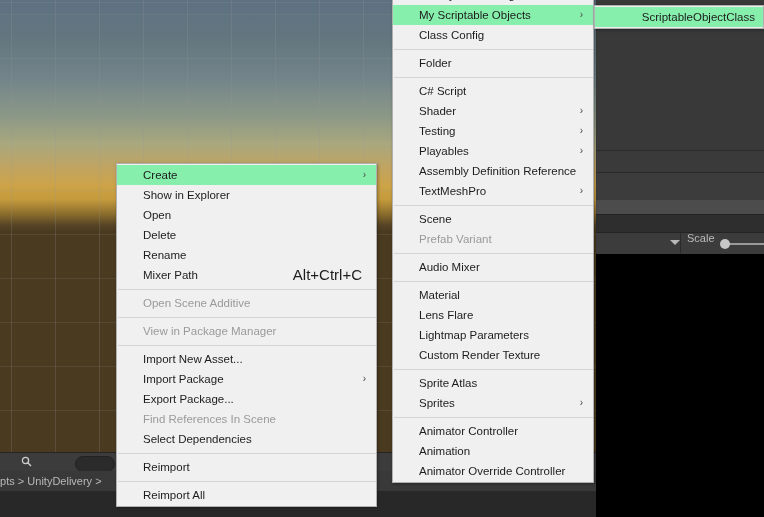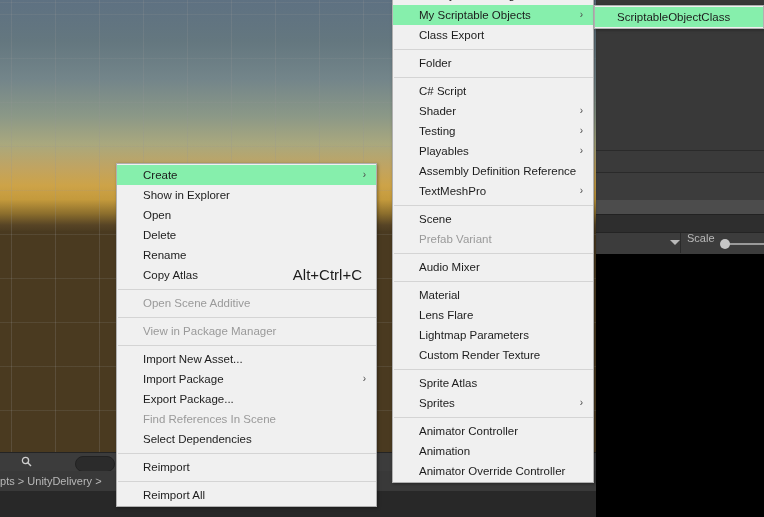--- a/index.html
+++ b/index.html
@@ -236,20 +236,21 @@
     padding-top: 0;
   }
   
   #menu-scriptable {
     left: 594px;
     top: 5px;
     width: 170px;
   }
   #menu-scriptable .menu-item {
     padding-left: 22px;
+    text-align: right;
   }
 </style>
 </head>
 <body>
 
 <div id="root">
 
   <div class="editor-bg"></div>
 
   <div class="scene-view">
@@ -288,41 +289,41 @@
   <div class="scale-label">Scale</div>
   <div class="scale-track"></div>
   <div class="scale-knob"></div>
 
   <div class="menu" id="menu-context">
       <div class="menu-item highlight"><span>Create</span><span class="arrow">›</span></div>
       <div class="menu-item"><span>Show in Explorer</span></div>
       <div class="menu-item"><span>Open</span></div>
       <div class="menu-item"><span>Delete</span></div>
       <div class="menu-item"><span>Rename</span></div>
-      <div class="menu-item"><span>Copy Atlas</span><span class="shortcut">Alt+Ctrl+C</span></div>
+      <div class="menu-item"><span>Mixer Path</span><span class="shortcut">Alt+Ctrl+C</span></div>
       <div class="menu-sep"></div>
       <div class="menu-item disabled"><span>Open Scene Additive</span></div>
       <div class="menu-sep"></div>
       <div class="menu-item disabled"><span>View in Package Manager</span></div>
       <div class="menu-sep"></div>
       <div class="menu-item"><span>Import New Asset...</span></div>
       <div class="menu-item"><span>Import Package</span><span class="arrow">›</span></div>
       <div class="menu-item"><span>Export Package...</span></div>
       <div class="menu-item disabled"><span>Find References In Scene</span></div>
       <div class="menu-item"><span>Select Dependencies</span></div>
       <div class="menu-sep"></div>
       <div class="menu-item"><span>Reimport</span></div>
       <div class="menu-sep"></div>
       <div class="menu-item"><span>Reimport All</span></div>
     </div>
 
   <div class="menu" id="menu-create">
       <div class="menu-item"><span>Enemy Unit Configs</span><span class="arrow">›</span></div>
       <div class="menu-item highlight"><span>My Scriptable Objects</span><span class="arrow">›</span></div>
-      <div class="menu-item"><span>Class Export</span></div>
+      <div class="menu-item"><span>Class Config</span></div>
       <div class="menu-sep"></div>
       <div class="menu-item"><span>Folder</span></div>
       <div class="menu-sep"></div>
       <div class="menu-item"><span>C# Script</span></div>
       <div class="menu-item"><span>Shader</span><span class="arrow">›</span></div>
       <div class="menu-item"><span>Testing</span><span class="arrow">›</span></div>
       <div class="menu-item"><span>Playables</span><span class="arrow">›</span></div>
       <div class="menu-item"><span>Assembly Definition Reference</span></div>
       <div class="menu-item"><span>TextMeshPro</span><span class="arrow">›</span></div>
       <div class="menu-sep"></div>

